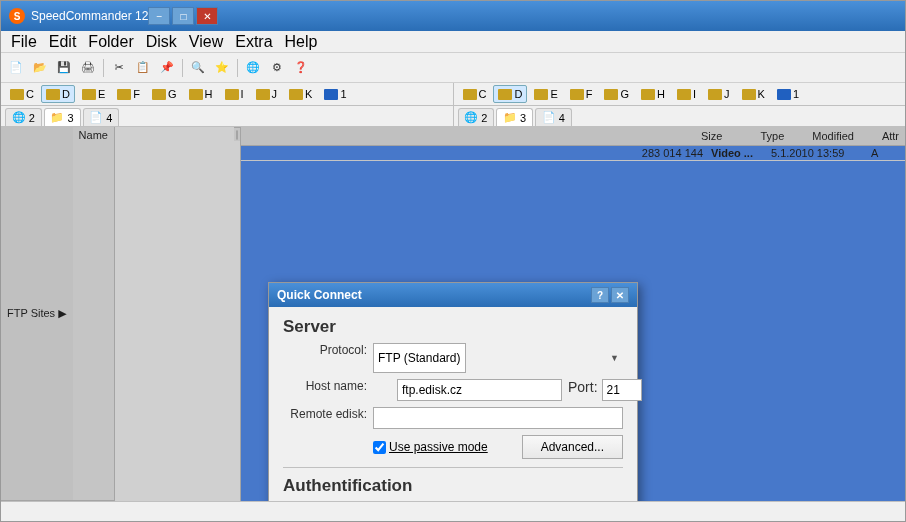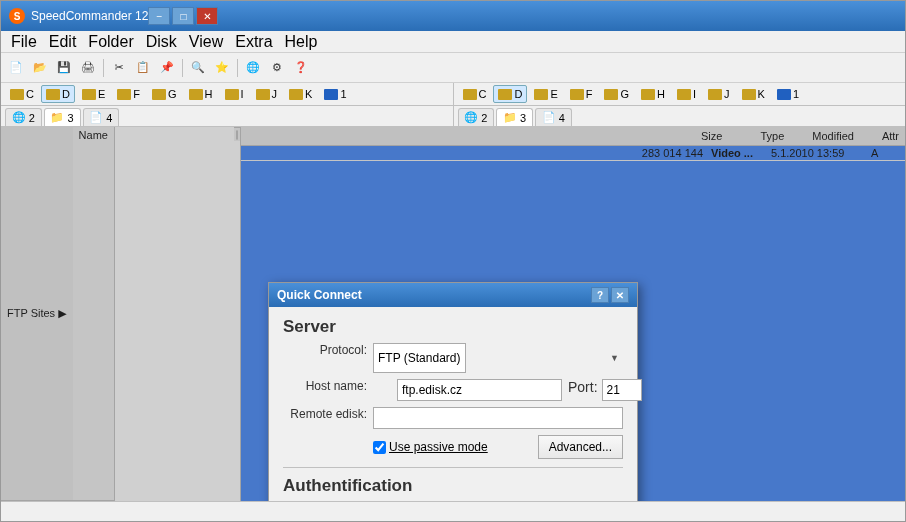--- a/index.html
+++ b/index.html
@@ -350,21 +350,21 @@
       font-size: 12px;
     }
     .port-label {
       margin-left: 6px;
       font-size: 14px;
       color: #333;
       margin-right: 4px;
     }
     .advanced-btn {
       height: 24px;
-      padding: 0 10px;
+      padding: 0 18px;
       border: 1px solid #aaa;
       background: linear-gradient(to bottom, #f8f8f8, #e8e8e8);
       font-size: 12px;
       cursor: pointer;
       margin-left: auto;
     }
     .section-divider {
       border: none;
       border-top: 1px solid #c0c0c0;
       margin: 8px 0;

